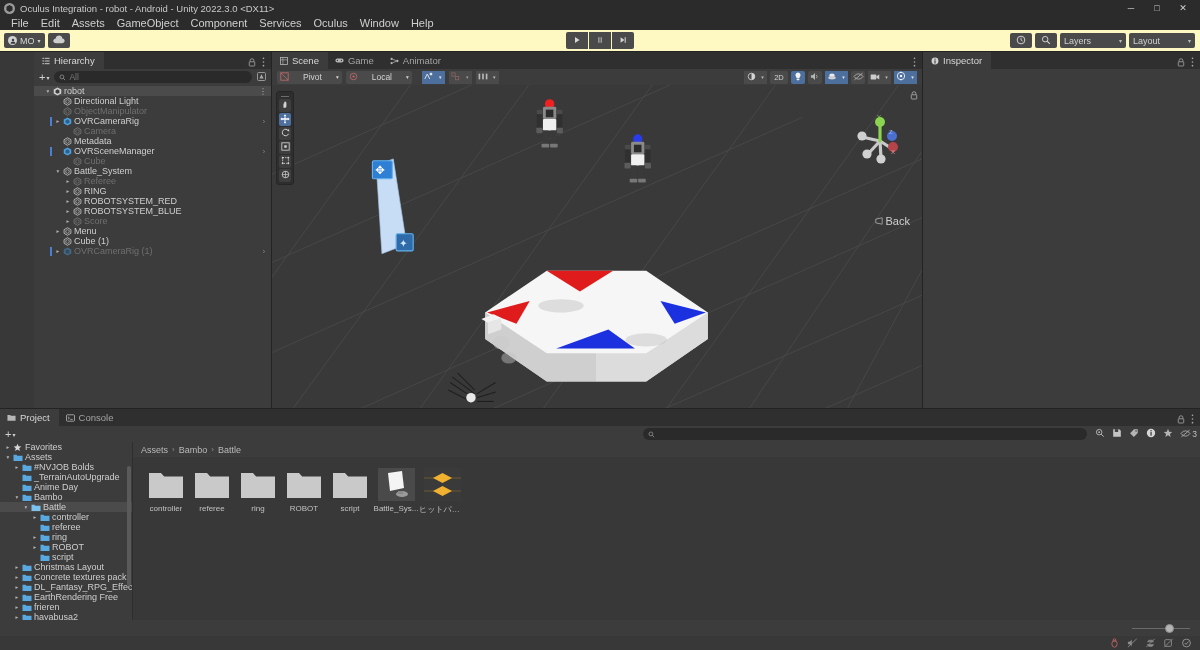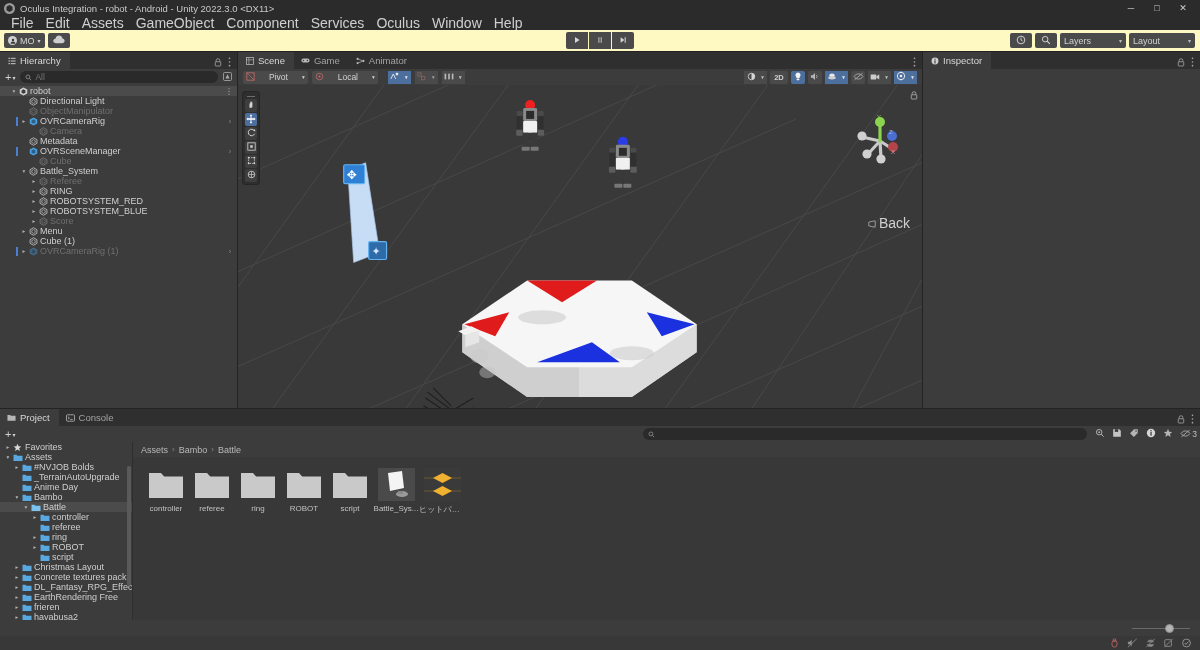--- a/index.html
+++ b/index.html
@@ -19,21 +19,21 @@
     padding:0 4px; font-size:9.5px; color:#c8c8c8; flex:none;
   }
   .titlebar .tb-ico { width:11px; height:11px; border-radius:50%; background:#9a9a9a; margin-right:5px;
     display:flex; align-items:center; justify-content:center; color:#2b2b2b; font-size:7px; }
   .titlebar .tb-title { flex:1; }
   .winbtns { display:flex; gap:0; }
   .winbtn { width:26px; height:16px; display:flex; align-items:center; justify-content:center; font-size:9px; color:#d0d0d0; }
 
   
   .menubar { height:14px; background:#2b2b2b; display:flex; align-items:center; padding-left:5px; flex:none; }
-  .menubar .mi { font-size:14px; color:#cfcfcf; padding:0 6px; line-height:14px; }
+  .menubar .mi { font-size:11px; color:#cfcfcf; padding:0 6px; line-height:14px; }
 
   
   .toolbar { height:22px; background:#fef9c3; display:flex; align-items:center; flex:none; border-bottom:1px solid #232323; position:relative; }
   .tb-left { display:flex; align-items:center; gap:3px; padding-left:4px; }
   .acct {
     height:15px; background:#4a4a4a; border-radius:2px; display:flex; align-items:center;
     padding:0 4px; gap:3px; font-size:9px; color:#d4d4d4;
   }
   .acct .av { width:9px;height:9px;border-radius:50%;background:#d0d0d0; display:flex;align-items:center;justify-content:center;color:#3b3b3b;font-size:6px;}
   .cloudbtn { height:15px; width:22px; background:#4a4a4a; border-radius:2px; display:flex; align-items:center; justify-content:center; }
@@ -41,21 +41,21 @@
   .pbtn { width:22px;height:17px;background:#4a4a4a; display:flex;align-items:center;justify-content:center; }
   .pbtn:first-child { border-radius:2px 0 0 2px; }
   .pbtn:last-child { border-radius:0 2px 2px 0; }
   .tb-right { margin-left:auto; display:flex; align-items:center; gap:3px; padding-right:5px; }
   .tbr-btn { height:15px; min-width:22px; background:#4a4a4a; border-radius:2px; display:flex; align-items:center; justify-content:center; padding:0 4px; }
   .dd { height:15px; background:#4a4a4a; border-radius:2px; display:flex; align-items:center; justify-content:space-between;
         padding:0 4px; font-size:9px; color:#d0d0d0; width:66px; }
   .dd .caret { font-size:6px; opacity:.85; }
 
   
-  .workspace { flex:1; display:flex; min-height:0; background:#1d4ed8; }
+  .workspace { flex:1; display:flex; min-height:0; background:#1d4ed8;margin-left:34px; }
 
   .panel { background:#383838; display:flex; flex-direction:column; min-height:0; }
   .panel-tabs { height:17px; background:#2f2f2f; display:flex; align-items:flex-end; flex:none; position:relative; }
   .ptab {
     height:17px; padding:0 9px 0 7px; display:flex; align-items:center; gap:4px;
     font-size:9.5px; color:#a3a3a3; background:#2f2f2f;
   }
   .ptab.active { background:#3c3c3c; color:#d8d8d8; }
   .ptab .ti { width:9px; height:9px; display:inline-flex; align-items:center; justify-content:center; }
   .ptab-right { margin-left:auto; display:flex; align-items:center; gap:6px; padding-right:6px; color:#9a9a9a; font-size:9px; }
@@ -79,39 +79,39 @@
   .hrow.dim .gico svg { opacity:.45; }
   .hrow .dots { position:absolute; right:5px; font-size:8px; color:#bbb; letter-spacing:-1px; }
   .hrow .chev { position:absolute; right:6px; font-size:7px; color:#8d8d8d; }
 
   
   .scene { flex:1; min-width:0; border-right:1px solid #232323; }
   .scene-toolbar { height:16px; background:#3c3c3c; display:flex; align-items:center; gap:4px; padding:0 5px; flex:none; }
   .stool { height:13px; background:#4a4a4a; border-radius:2px; display:flex; align-items:center; gap:14px; padding:0 3px; font-size:8.5px; color:#d2d2d2; }
   .stool .caret { font-size:5.5px; }
   .stoolgrp { display:flex; height:13px; }
-  .sq { width:14px; height:13px; background:#4a4a4a; display:flex; align-items:center; justify-content:center;font-weight:bold; }
+  .sq { width:14px; height:13px; background:#4a4a4a; display:flex; align-items:center; justify-content:center; }
   .sq.on { background:#4d6f9e; }
   .sq.dim svg { opacity:.5; }
   .sq.cr { width:9px; }
   .scene-right { margin-left:auto; display:flex; align-items:center; gap:3px; }
 
   .viewport { flex:1; position:relative; background:#393939; overflow:hidden; }
   .vp-grid { position:absolute; inset:0; }
   .toolpalette {
     position:absolute; left:4px; top:6px; width:18px; background:#2e2e2e; border-radius:3px;
     padding:2px; display:flex; flex-direction:column; gap:1px; border:1px solid #262626;
   }
   .tp-head { height:4px; display:flex; align-items:center; justify-content:center; }
   .tp-head i { display:block; width:8px; height:1px; background:#6d6d6d; }
   .tpbtn { height:13px; border-radius:2px; display:flex; align-items:center; justify-content:center; background:#3e3e3e; }
   .tpbtn.on { background:#4d6f9e; }
 
   .gizmo { position:absolute; right:12px; top:28px; width:60px; height:56px; }
-  .gizmo-lbl { position:absolute; right:12px; top:130px; font-size:14px; color:#d0d0d0; display:flex; align-items:center; gap:3px; }
+  .gizmo-lbl { position:absolute; right:12px; top:130px; font-size:11px; color:#d0d0d0; display:flex; align-items:center; gap:3px; }
   .vp-lock { position:absolute; right:4px; top:6px; color:#b5b5b5; font-size:8px; }
 
   
   .insp { width:277px; }
   .insp-body { flex:1; background:#3c3c3c; }
 
   
   .bottom { height:228px; flex:none; display:flex; flex-direction:column; border-top:1px solid #232323; background:#383838; }
   .proj-toolbar { height:16px; background:#3c3c3c; display:flex; align-items:center; padding:0 3px; flex:none; }
   .proj-main { flex:1; display:flex; min-height:0; }

